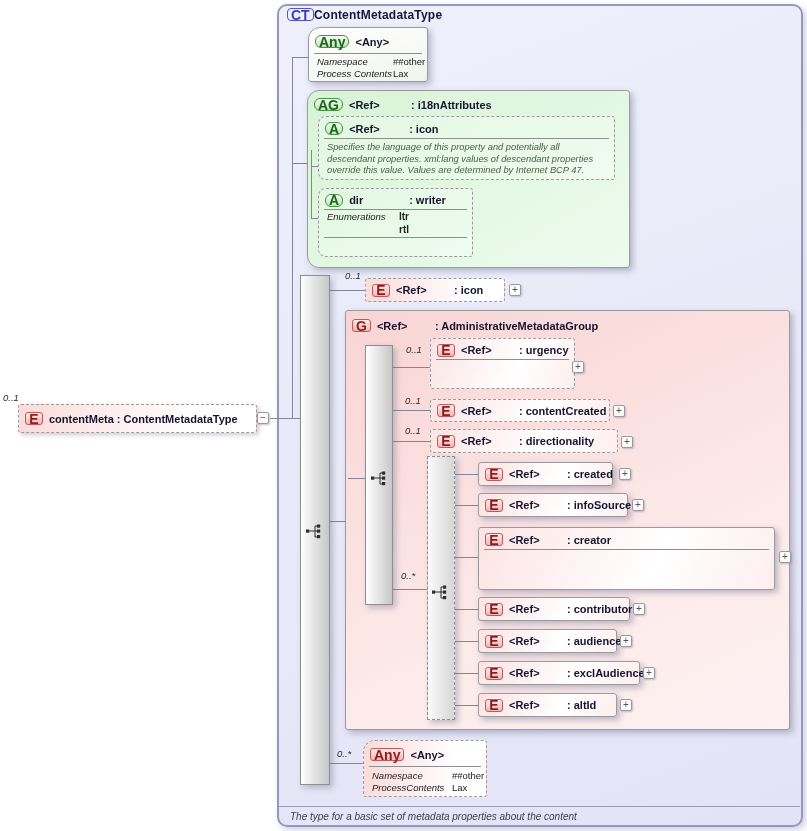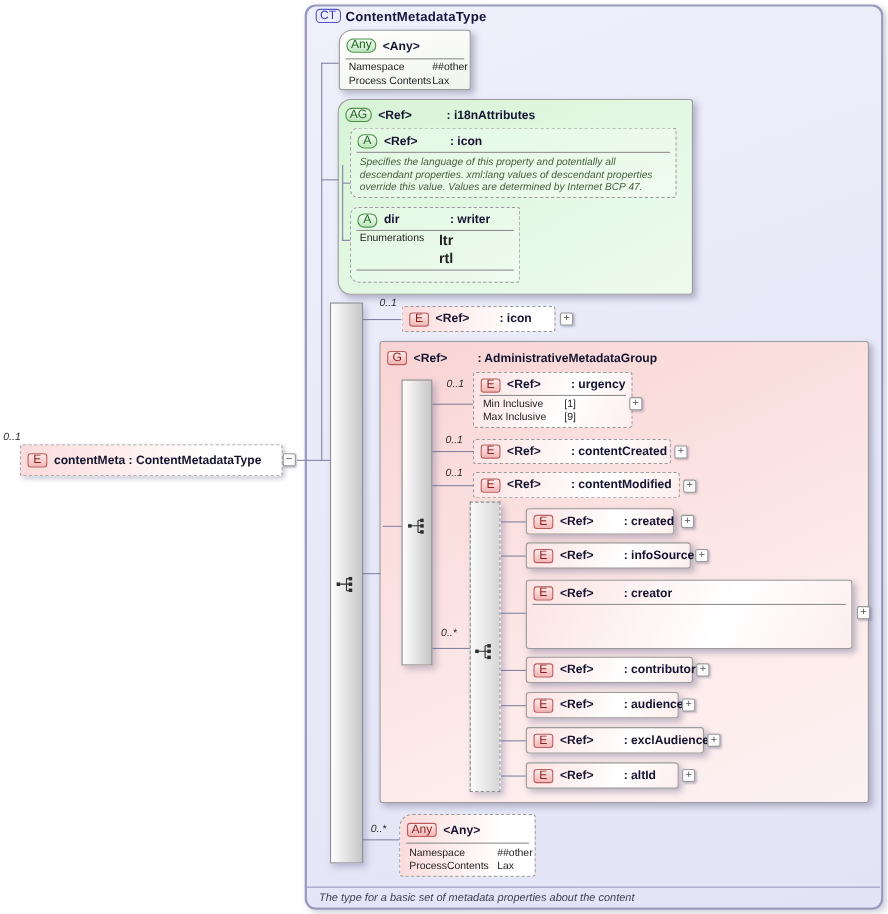--- a/index.html
+++ b/index.html
@@ -14,31 +14,31 @@
   .chamfer-l{border-radius:12px 3px 3px 12px}
   .greenbg{background:linear-gradient(150deg,#d7f4d7,#eefbee)}
   .greenbg2{background:linear-gradient(150deg,#e2f8e2,#effbef)}
   .whitebox{background:linear-gradient(165deg,#ffffff,#f1f4ec)}
   .pinkel{background:linear-gradient(to right,#fbdbdb,#ffffff 75%)}
   .pinkel2{background:linear-gradient(115deg,#fce3e3,#ffffff 60%,#fdeeee)}
   .pinkbig{background:linear-gradient(155deg,#f9d4d4,#fdecec 70%,#fdf1f1)}
   .bar{position:absolute;border:1px solid #8f8f8f;background:linear-gradient(to right,#ffffff,#c7c7c7);box-shadow:3px 3px 6px rgba(110,110,145,.4)}
   .bar.dashedbar{border-style:dashed;background:linear-gradient(to right,#fbfbfb,#d6d6d6)}
   .row{display:flex;align-items:center;gap:6px;padding:0 6px;height:22px;white-space:nowrap}
-  .badge{display:inline-flex;align-items:center;justify-content:center;min-width:18px;height:13px;font-size:11px;font-weight:normal;border:1px solid;border-radius:4px;padding:0 3px;line-height:1}
+  .badge{display:inline-flex;align-items:center;justify-content:center;min-width:18px;height:13px;font-size:14px;font-weight:bold;border:1px solid;border-radius:4px;padding:0 3px;line-height:1}
   .badge.blue{border-color:#5353c6;color:#3a3ac0;background:#eef0ff;border-radius:4px}
   .badge.green{border-color:#479343;color:#1c661c;background:linear-gradient(#f4fdf4,#bfe4bf);border-radius:6px}
   .badge.red{border-color:#bc5b5b;color:#8d1d1d;background:linear-gradient(#fdeaea,#f2b6b6);border-radius:3px}
   .bname{font-size:11px;font-weight:bold;color:#141430;min-width:52px}
   .btype{font-size:11px;font-weight:bold;color:#141430}
   .sep{height:1px;background:#8f8f8f;margin:0 5px}
   .facets{display:grid;grid-template-columns:84px auto;padding:2px 8px;font-size:9.5px;color:#222;line-height:1.25}
-  .facets .lab{}
+  .facets .lab{font-style:italic}
   .facets .val{font-weight:normal}
-  .valcol b{display:block;font-size:13px}
+  .valcol b{display:block;font-size:10px}
   .doc{font-style:italic;font-size:9.3px;padding:3px 8px;line-height:1.25}
   .doc.g{color:#47603f}
   .doc.p{color:#5d4e4e}
   .card-label{position:absolute;font-size:9.5px;font-style:italic;color:#2a2a2a;white-space:nowrap}
   .expander{position:absolute;width:12px;height:12px;border:1px solid #9b9b9b;background:#fbfbfb;color:#555;font-size:10px;line-height:10px;text-align:center;border-radius:2px;box-shadow:1px 1px 2px rgba(110,110,145,.4);cursor:pointer}
   .title{font-size:12px;font-weight:bold;color:#15153e;letter-spacing:.2px}
   .foot{position:absolute;font-style:italic;font-size:10px;color:#3c3c52;white-space:nowrap}
   .seqsvg{position:absolute}
   .seqsvg rect{fill:#2e2e2e}
   .seqsvg path{stroke:#2e2e2e;fill:none;stroke-width:1}
@@ -178,45 +178,39 @@
   <span class="card-label" style="left:345px;top:270px">0..1</span>
   <div class="expander" style="left:509px;top:284px">+</div>
 
   <div class="card dashed pinkel2 noshadow" style="left:430px;top:338px;width:145px;height:51px">
     <div class="row" style="height:20px;padding-top:2px">
       <span class="badge red">E</span>
       <span class="bname">&lt;Ref&gt;</span>
       <span class="btype">: urgency</span>
     </div>
     <div class="sep"></div>
-    <div class="facets" style="grid-template-columns:74px auto">
-      <span class="lab">Min Inclusive</span>
-      <span class="val">[1]</span>
-      <span class="lab">Max Inclusive</span>
-      <span class="val">[9]</span>
-    </div>
   </div>
   <span class="card-label" style="left:406px;top:344px">0..1</span>
   <div class="expander" style="left:572px;top:361px">+</div>
 
   <div class="card dashed pinkel2 noshadow" style="left:430px;top:399px;width:180px;height:23px">
     <div class="row" style="height:100%">
       <span class="badge red">E</span>
       <span class="bname">&lt;Ref&gt;</span>
       <span class="btype">: contentCreated</span>
     </div>
   </div>
   <span class="card-label" style="left:405px;top:395px">0..1</span>
   <div class="expander" style="left:613px;top:405px">+</div>
 
   <div class="card dashed pinkel2 noshadow" style="left:430px;top:429px;width:188px;height:24px">
     <div class="row" style="height:100%">
       <span class="badge red">E</span>
       <span class="bname">&lt;Ref&gt;</span>
-      <span class="btype">: contentModified</span>
+      <span class="btype">: directionality</span>
     </div>
   </div>
   <span class="card-label" style="left:405px;top:425px">0..1</span>
   <div class="expander" style="left:621px;top:436px">+</div>
 
   <span class="card-label" style="left:401px;top:570px">0..*</span>
 
   <div class="card pinkel2" style="left:478px;top:462px;width:135px;height:24px">
     <div class="row" style="height:100%">
       <span class="badge red">E</span>

